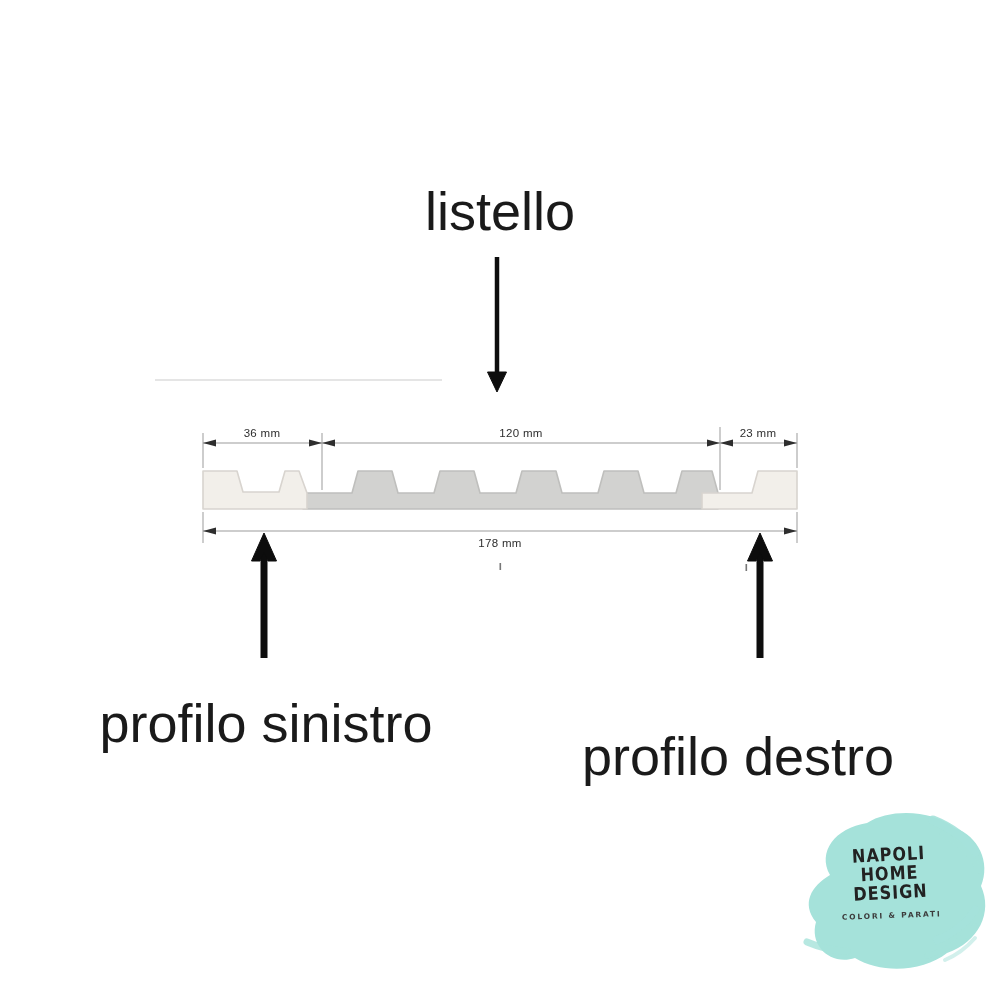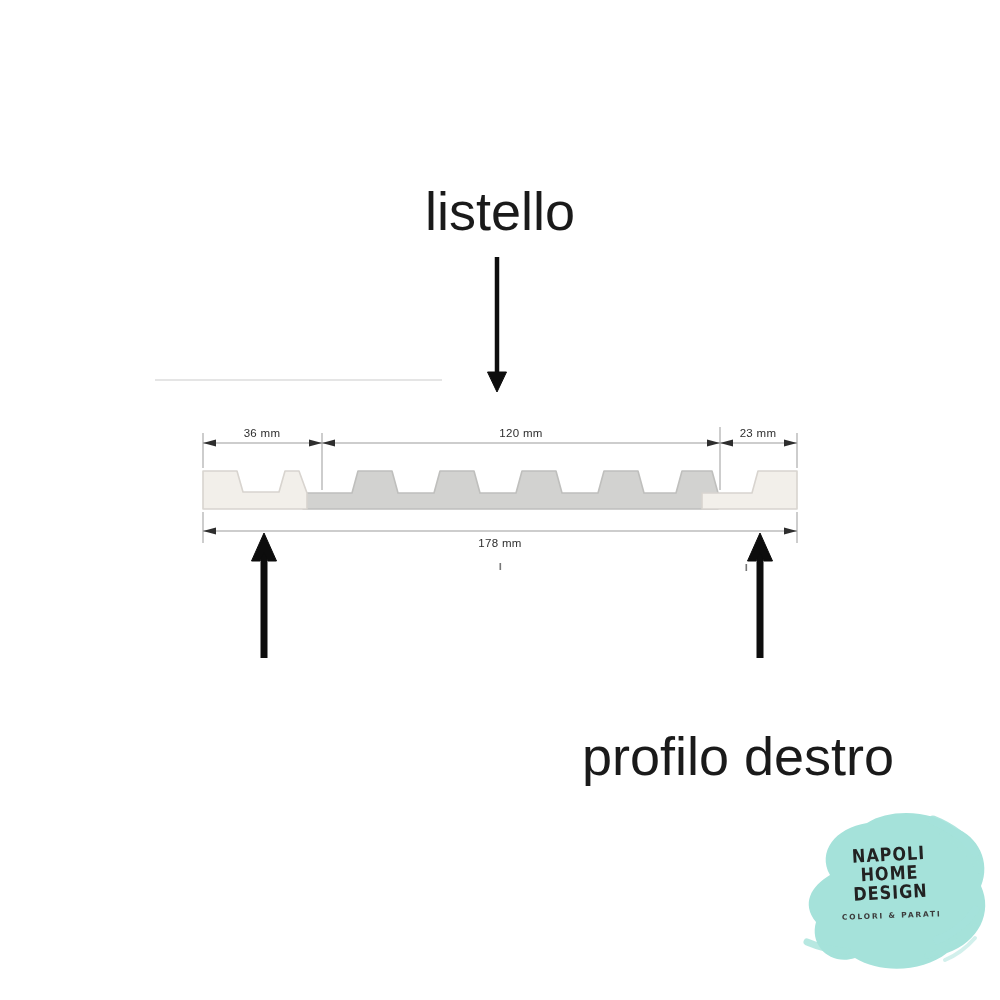--- a/index.html
+++ b/index.html
@@ -128,20 +128,21 @@
       <line class="pointer" x1="264" y1="552" x2="264" y2="658" stroke-width="7"></line>
       <path class="pointer" d="M264,533 L276.5,561 L268,561 L264,552.5 L260,561 L251.5,561 Z"></path>
     </g>
 
     <g>
       <line class="pointer" x1="760" y1="552" x2="760" y2="658" stroke-width="7"></line>
       <path class="pointer" d="M760,533 L772.5,561 L764,561 L760,552.5 L756,561 L747.5,561 Z"></path>
     </g>
   </svg>
 
+  <div class="big-label left-label">profilo sinistro</div>
   <div class="big-label right-label">profilo destro</div>
 
   <div class="logo">
     <svg viewBox="0 0 205 210">
       <path class="blob-main" d="M35,85 C22,62 40,38 72,33
            C95,18 138,20 160,38
            C183,46 196,72 186,96
            C198,122 184,152 152,163
            C128,182 86,184 60,168
            C36,176 14,156 21,132

